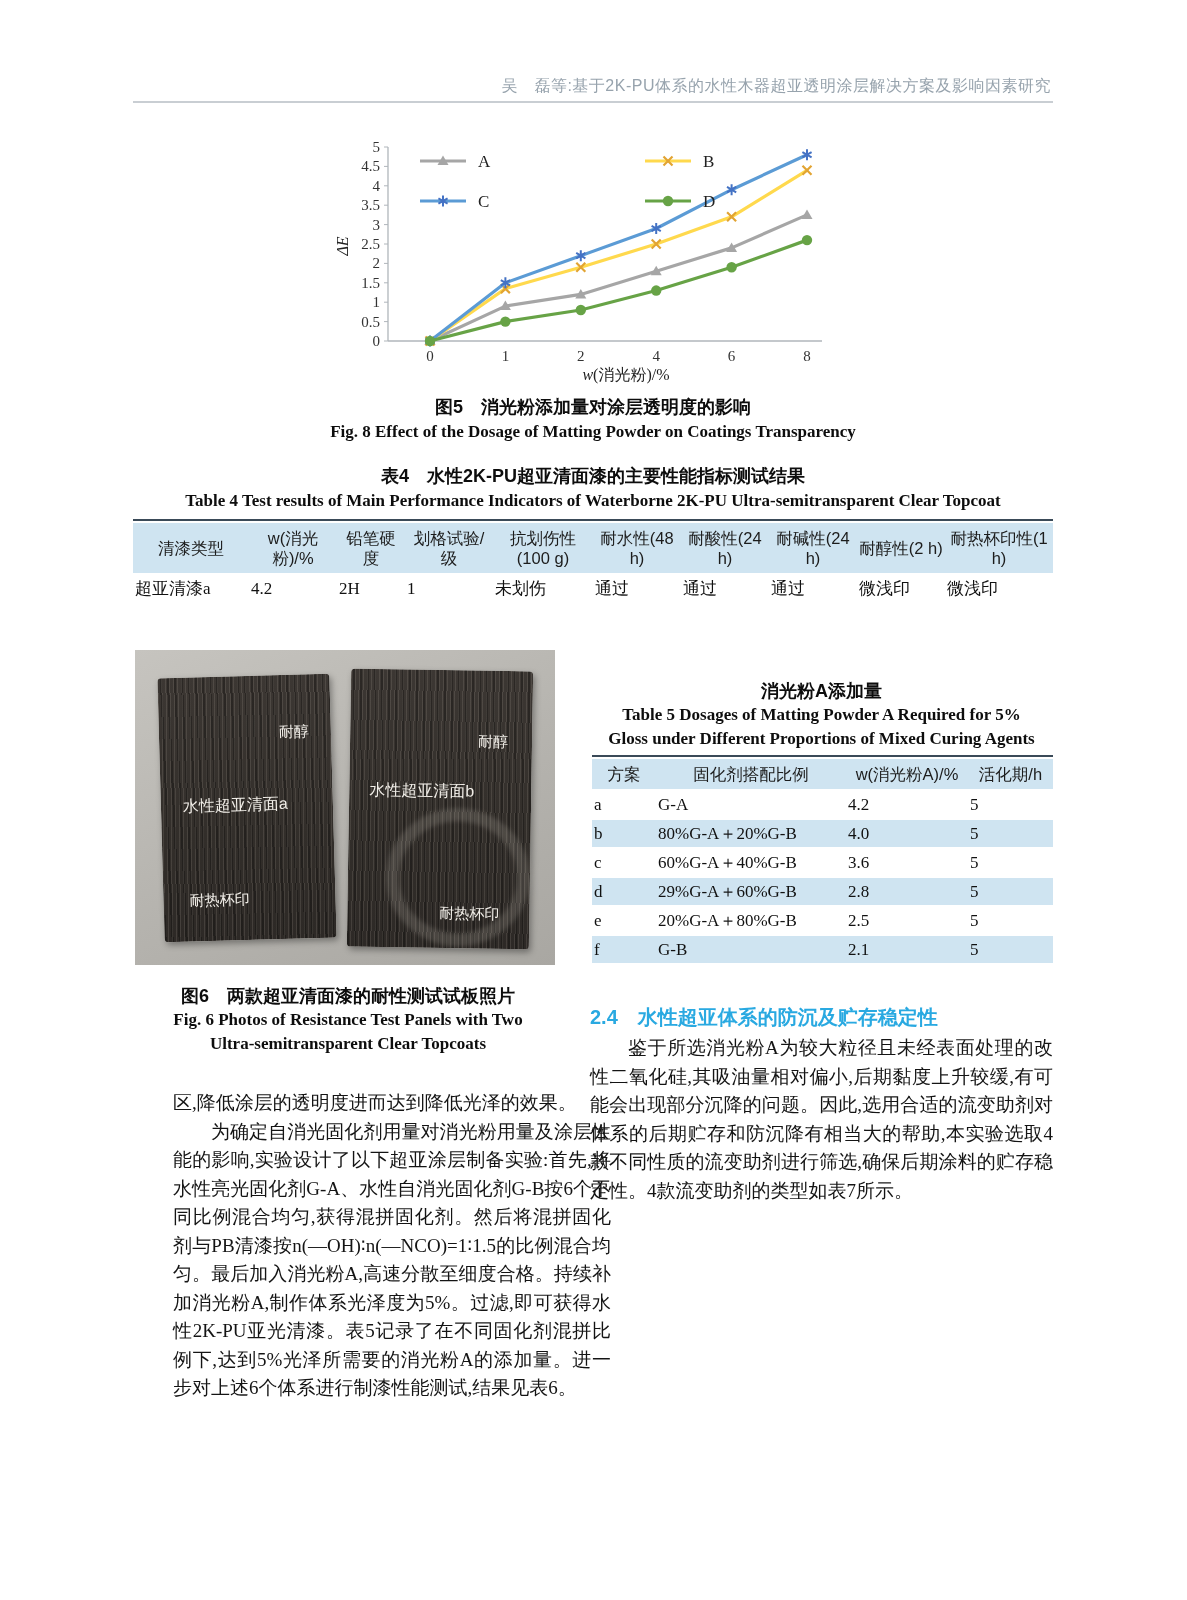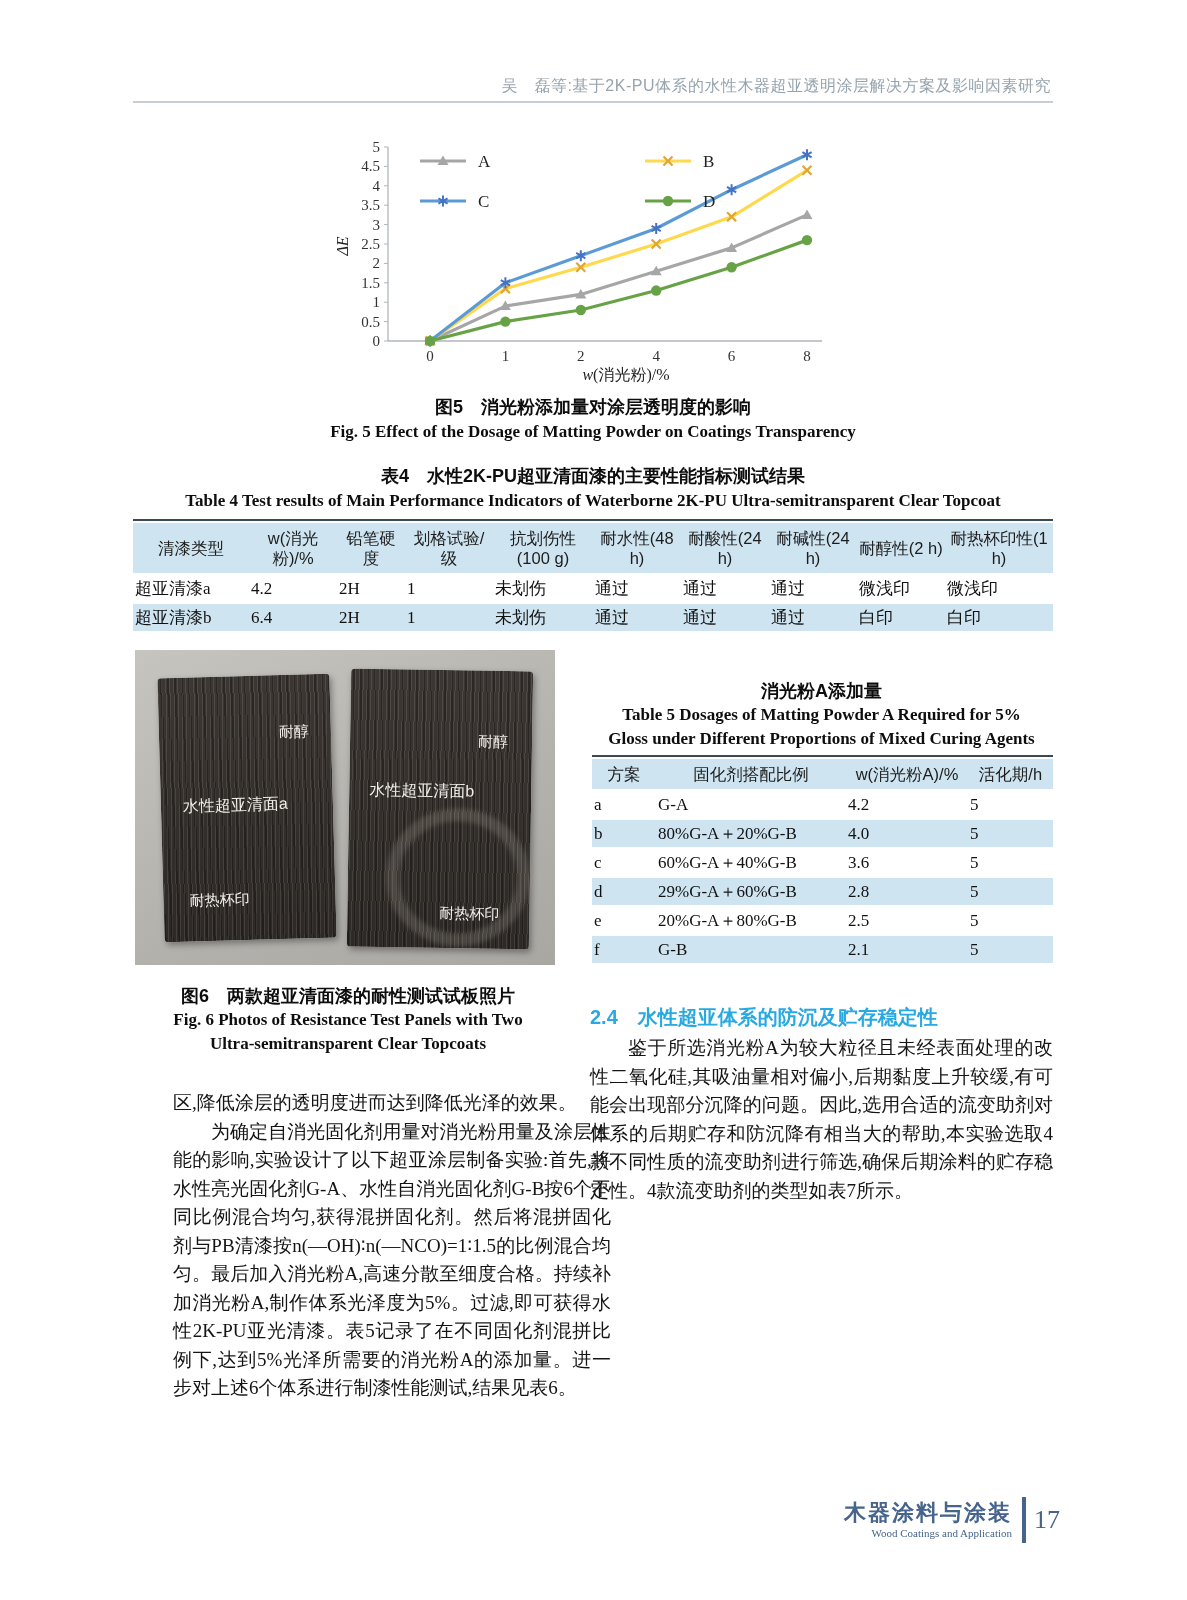--- a/index.html
+++ b/index.html
@@ -138,21 +138,21 @@
       <path d="M 113 61.5 L 113 72.5 M 108.4 64.3 L 117.6 69.7 M 108.4 69.7 L 117.6 64.3" stroke="#4472c4" stroke-width="2" fill="none"></path>
       <text x="148" y="73" font-size="17" fill="#222">C</text>
       <line x1="315" y1="67" x2="361" y2="67" stroke="#67a346" stroke-width="3.2"></line>
       <circle cx="338" cy="67" r="5.2" fill="#67a346"></circle>
       <text x="373" y="73" font-size="17" fill="#222">D</text>
       <text x="18" y="112" text-anchor="middle" font-size="16" font-style="italic" fill="#222" transform="rotate(-90 18 112)">ΔE</text>
       <text x="296" y="246" text-anchor="middle" font-size="16" fill="#222"><tspan font-style="italic">w</tspan><tspan>(消光粉)/%</tspan></text>
     </svg>
 
   <div class="cap-zh" style="top:394px">图5　消光粉添加量对涂层透明度的影响</div>
-  <div class="cap-en" style="top:420px">Fig. 5   Effect of the Dosage of Matting Powder on Coatings Transparency</div>
+  <div class="cap-en" style="top:420px">Fig. 8   Effect of the Dosage of Matting Powder on Coatings Transparency</div>
 
   <div class="cap-zh" style="top:463px">表4　水性2K-PU超亚清面漆的主要性能指标测试结果</div>
   <div class="cap-en" style="top:489px">Table 4   Test results of Main Performance Indicators of Waterborne 2K-PU Ultra-semitransparent Clear Topcoat</div>
 
   <div id="table4-wrap" class="tblwrap" style="left:133px;top:519px;width:920px;">
       <table class="dtable t4">
         <colgroup>
           <col style="width: 116px;">
           <col style="width: 88px;">
           <col style="width: 68px;">
@@ -184,32 +184,20 @@
             <td>4.2</td>
             <td>2H</td>
             <td>1</td>
             <td>未划伤</td>
             <td>通过</td>
             <td>通过</td>
             <td>通过</td>
             <td>微浅印</td>
             <td>微浅印</td>
           </tr>
-          <tr>
-            <td>超亚清漆b</td>
-            <td>6.4</td>
-            <td>2H</td>
-            <td>1</td>
-            <td>未划伤</td>
-            <td>通过</td>
-            <td>通过</td>
-            <td>通过</td>
-            <td>白印</td>
-            <td>白印</td>
-          </tr>
         </tbody>
       </table>
     </div>
 
   <div class="photo">
     <div class="panel panel-a">
       <span class="plabel" style="top:48px;right:22px;">耐醇</span>
       <span class="plabel" style="top:120px;left:22px;font-size:16px;">水性超亚清面a</span>
       <span class="plabel" style="bottom:32px;left:26px;">耐热杯印</span>
     </div>
@@ -289,22 +277,14 @@
   <div class="bodytext" style="left:133px;top:1089px;width:438px;margin-left:40px;">
     <p>区,降低涂层的透明度进而达到降低光泽的效果。</p>
     <p class="indent">为确定自消光固化剂用量对消光粉用量及涂层性能的影响,实验设计了以下超亚涂层制备实验:首先,将水性亮光固化剂G-A、水性自消光固化剂G-B按6个不同比例混合均匀,获得混拼固化剂。然后将混拼固化剂与PB清漆按n(—OH)∶n(—NCO)=1∶1.5的比例混合均匀。最后加入消光粉A,高速分散至细度合格。持续补加消光粉A,制作体系光泽度为5%。过滤,即可获得水性2K-PU亚光清漆。表5记录了在不同固化剂混拼比例下,达到5%光泽所需要的消光粉A的添加量。进一步对上述6个体系进行制漆性能测试,结果见表6。</p>
   </div>
 
   <div class="bodytext" style="left:590px;top:1000px;width:463px;">
     <p class="sec-heading">2.4　水性超亚体系的防沉及贮存稳定性</p>
     <p class="indent">鉴于所选消光粉A为较大粒径且未经表面处理的改性二氧化硅,其吸油量相对偏小,后期黏度上升较缓,有可能会出现部分沉降的问题。因此,选用合适的流变助剂对体系的后期贮存和防沉降有相当大的帮助,本实验选取4款不同性质的流变助剂进行筛选,确保后期涂料的贮存稳定性。4款流变助剂的类型如表7所示。</p>
   </div>
 
-  <div class="footer">
-    <div class="f-text">
-      <div class="f-zh">木器涂料与涂装</div>
-      <div class="f-en">Wood Coatings and Application</div>
-    </div>
-    <div class="f-bar"></div>
-    <div class="f-num">17</div>
-  </div>
 
 </div>
 
 </body></html>

